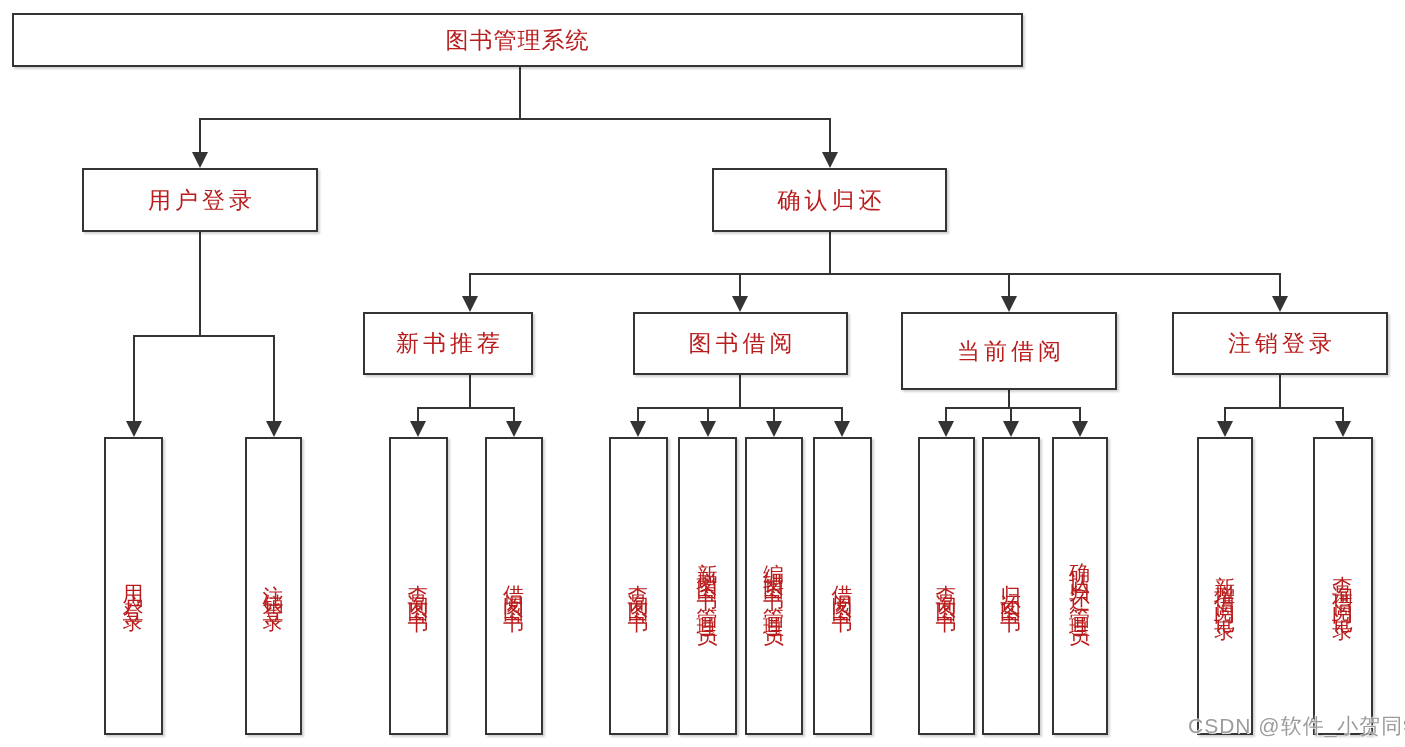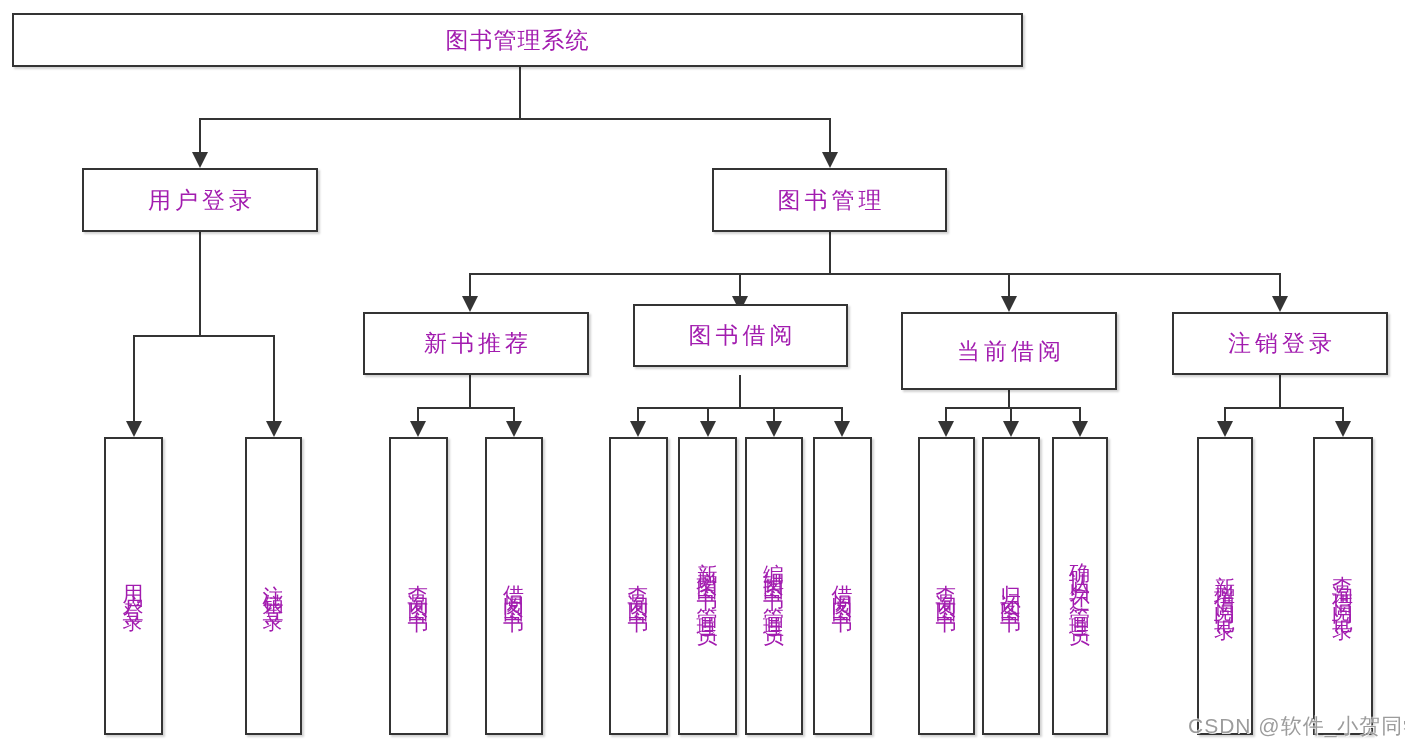--- a/index.html
+++ b/index.html
@@ -5,21 +5,21 @@
   html,body{margin:0;padding:0;background:#ffffff;}
   .stage{
     position:relative;width:1405px;height:747px;background:#ffffff;
     font-family:"Liberation Sans", sans-serif;color:#333333;overflow:hidden;
   }
   .node{
     position:absolute;box-sizing:border-box;background:#ffffff;
     border:2px solid #343434;box-shadow:2px 2px 2px rgba(0,0,0,0.18);
     display:flex;align-items:center;justify-content:center;z-index:2;
   }
-  .node .lbl{white-space:nowrap;color:#a21caf;}
+  .node .lbl{white-space:nowrap;color:#b91c1c;}
   .node.h1 .lbl{font-size:23px;letter-spacing:1px;}
   .node.h2 .lbl{font-size:23px;letter-spacing:4px;margin-left:4px;}
   .node.v .lbl{
     writing-mode:vertical-rl;text-orientation:mixed;
     font-size:21px;letter-spacing:9px;line-height:1;white-space:normal;
   }
   .line{position:absolute;background:#343434;z-index:1;}
   .ah{
     position:absolute;width:0;height:0;z-index:1;
     border-left:8px solid transparent;border-right:8px solid transparent;
@@ -38,27 +38,27 @@
 <div class="stage">
 
   <div class="node h1" style="left:12px;top:13px;width:1011px;height:54px">
     <span class="lbl">图书管理系统</span>
   </div>
 
   <div class="node h2" style="left:82px;top:168px;width:236px;height:64px">
     <span class="lbl">用户登录</span>
   </div>
   <div class="node h2" style="left:712px;top:168px;width:235px;height:64px">
-    <span class="lbl">图书管理</span>
+    <span class="lbl">确认归还</span>
   </div>
 
-  <div class="node h2" style="left:363px;top:312px;width:226px;height:63px">
+  <div class="node h2" style="left:363px;top:312px;width:170px;height:63px">
     <span class="lbl">新书推荐</span>
   </div>
-  <div class="node h2" style="left:633px;top:304px;width:215px;height:63px">
+  <div class="node h2" style="left:633px;top:312px;width:215px;height:63px">
     <span class="lbl">图书借阅</span>
   </div>
   <div class="node h2" style="left:901px;top:312px;width:216px;height:78px">
     <span class="lbl">当前借阅</span>
   </div>
   <div class="node h2" style="left:1172px;top:312px;width:216px;height:63px">
     <span class="lbl">注销登录</span>
   </div>
 
   <div class="node v" style="left:104px;top:437px;width:59px;height:298px">

